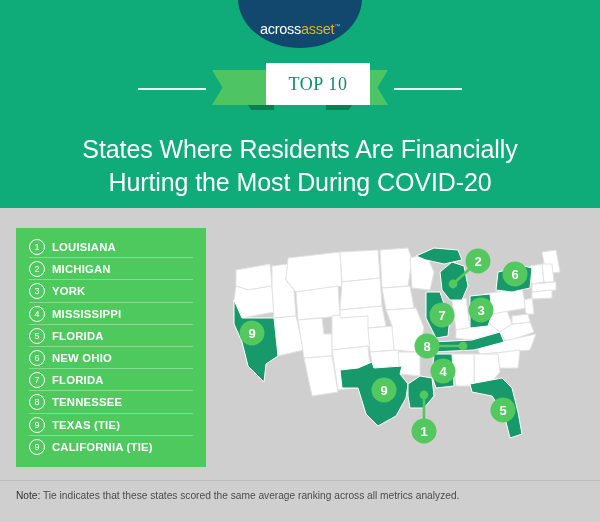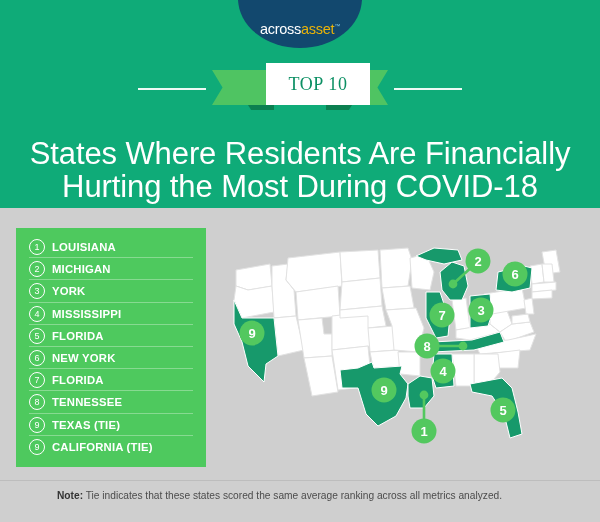--- a/index.html
+++ b/index.html
@@ -123,21 +123,21 @@
   }
 
   
   #title {
     position: absolute;
     left: 0;
     top: 116px;
     width: 600px;
     text-align: center;
     color: #ffffff;
-    font-size: 31px;
+    font-size: 25px;
     line-height: 33px;
     font-weight: 400;
     letter-spacing: -0.1px;
   }
   #title .title-line { display: block; white-space: nowrap; }
 
   
   #rank-panel {
     position: absolute;
     left: 16px;
@@ -214,21 +214,21 @@
   
   #note {
     position: absolute;
     left: 16px;
     top: 489px;
     width: 570px;
     font-size: 10.2px;
     color: #4c4c4c;
     line-height: 14px;
   }
-  #note-prefix { font-weight: bold; color: #333333; margin-left: 41px; }
+  #note-prefix { font-weight: normal; color: #333333; }
   #divider {
     position: absolute;
     left: 0;
     top: 480px;
     width: 600px;
     height: 1px;
     background: #bdbdbd;
   }
 </style>
 </head>
@@ -251,21 +251,21 @@
       <div class="ribbon-tail" id="ribbon-tail-right"></div>
       <div class="ribbon-fold" id="ribbon-fold-left"></div>
       <div class="ribbon-fold" id="ribbon-fold-right"></div>
       <div id="ribbon-box">
         <span id="ribbon-label">TOP 10</span>
       </div>
     </div>
 
     <h1 id="title">
       <span class="title-line">States Where Residents Are Financially</span>
-      <span class="title-line">Hurting the Most During COVID-18</span>
+      <span class="title-line">Hurting the Most During COVID-20</span>
     </h1>
   </div>
 
   <div id="rank-panel">
     <div class="rank-item">
       <span class="rank-num">1</span>
       <span class="rank-label">LOUISIANA</span>
     </div>
     <div class="rank-item">
       <span class="rank-num">2</span>
@@ -278,21 +278,21 @@
     <div class="rank-item">
       <span class="rank-num">4</span>
       <span class="rank-label">MISSISSIPPI</span>
     </div>
     <div class="rank-item">
       <span class="rank-num">5</span>
       <span class="rank-label">FLORIDA</span>
     </div>
     <div class="rank-item">
       <span class="rank-num">6</span>
-      <span class="rank-label">NEW YORK</span>
+      <span class="rank-label">NEW OHIO</span>
     </div>
     <div class="rank-item">
       <span class="rank-num">7</span>
       <span class="rank-label">FLORIDA</span>
     </div>
     <div class="rank-item">
       <span class="rank-num">8</span>
       <span class="rank-label">TENNESSEE</span>
     </div>
     <div class="rank-item">

